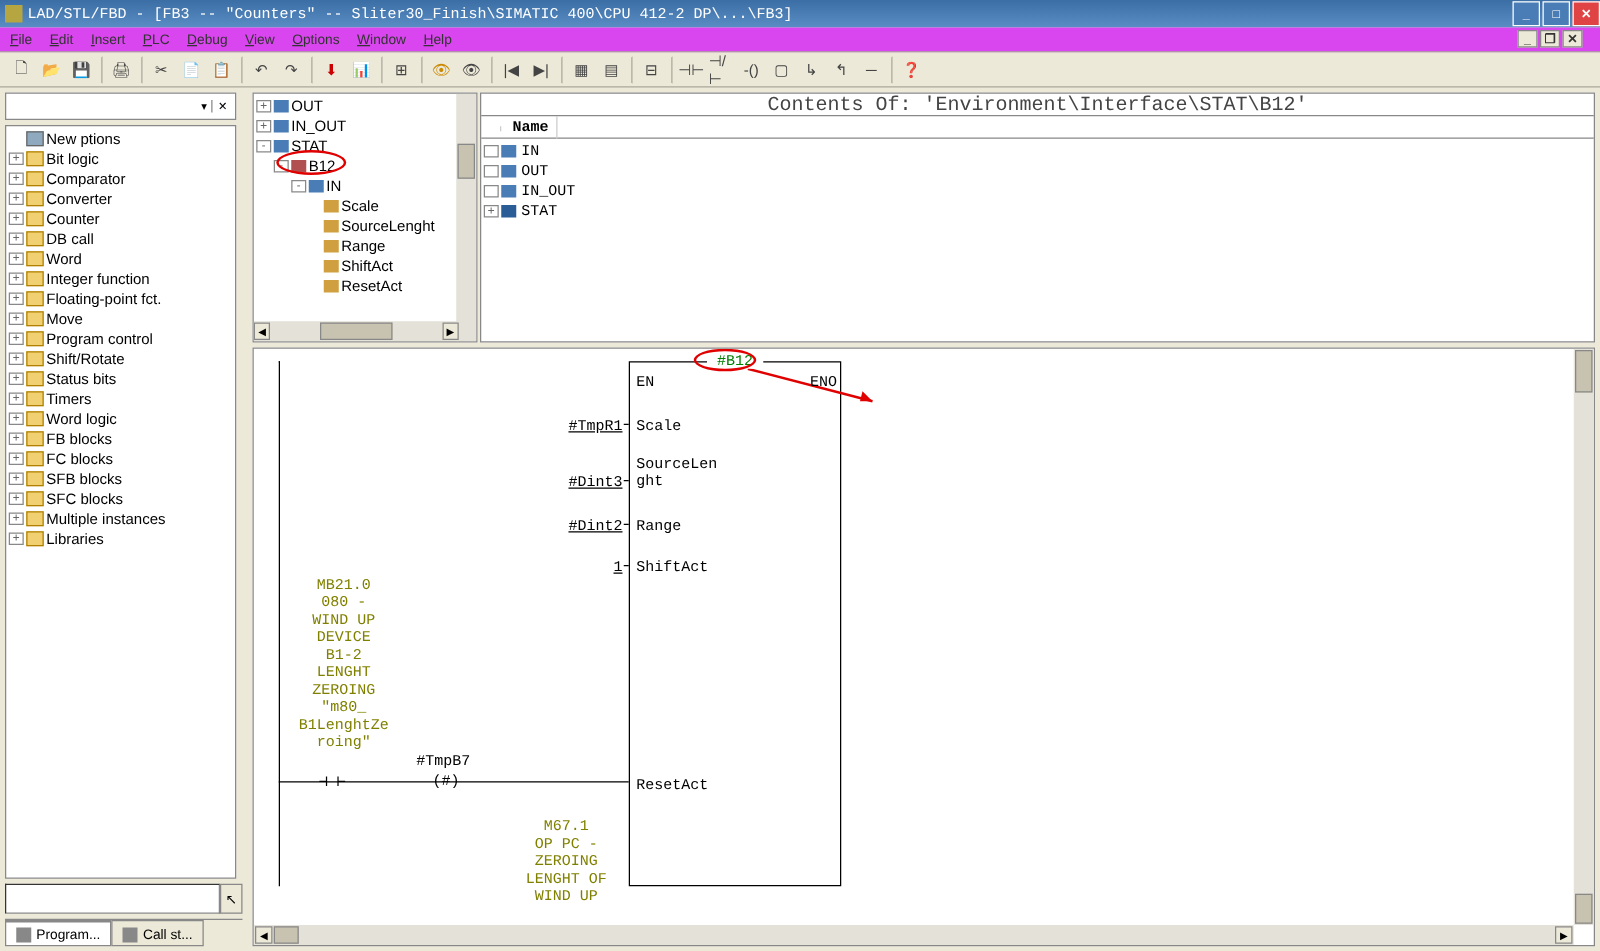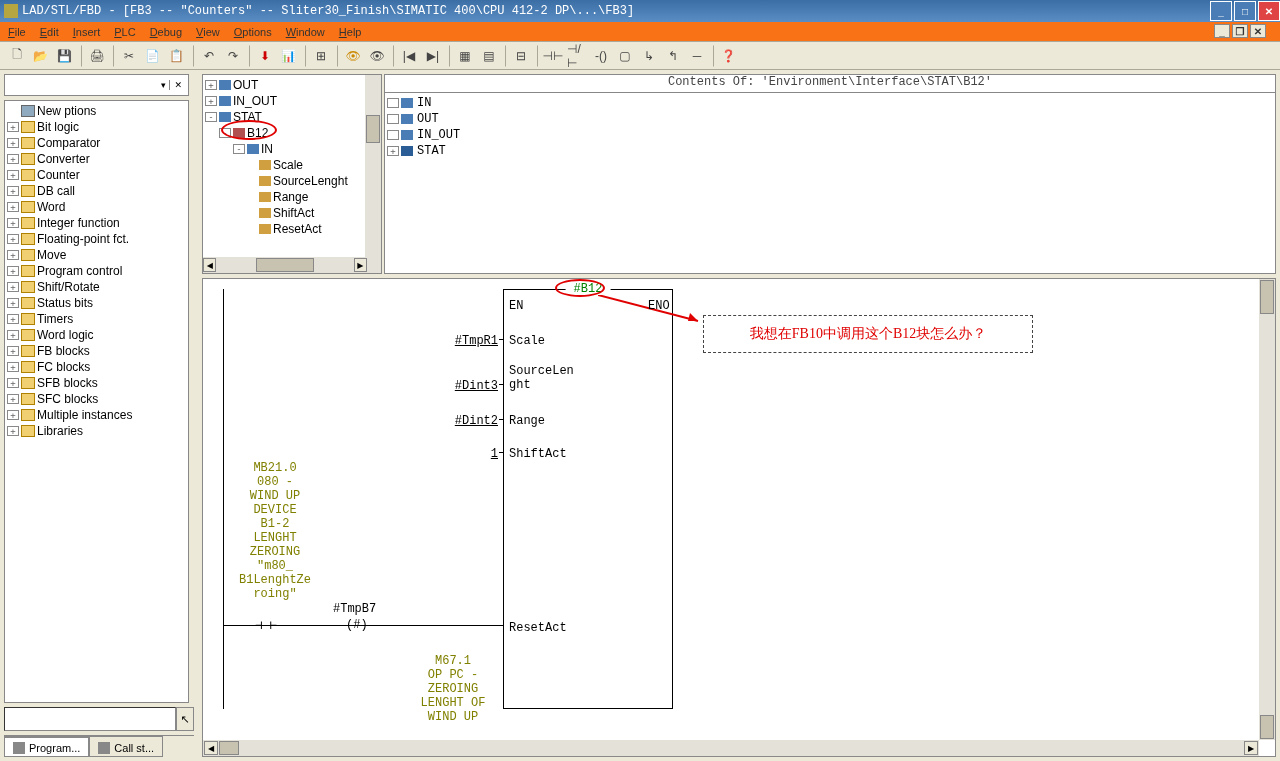--- a/index.html
+++ b/index.html
@@ -4,21 +4,21 @@
 <style>
 * { box-sizing: border-box; margin: 0; padding: 0; }
 body { font-family: "SimSun", "宋体", Tahoma, sans-serif; font-size: 11px; background: #ece9d8; overflow: hidden; }
 .titlebar { height: 22px; background: linear-gradient(to bottom, #3b6ea5, #5a8dc4); color: #fff; display: flex; align-items: center; padding-left: 4px; }
 .titlebar .ticon { width: 14px; height: 14px; background: #b5a642; margin-right: 4px; }
 .titlebar .ttext { flex: 1; font-family: "Courier New", monospace; font-size: 12px; }
 .winbtns { display: flex; }
 .winbtn { width: 22px; height: 20px; margin-left: 2px; border: 1px solid #fff; display: flex; align-items: center; justify-content: center; font-size: 10px; font-weight: bold; }
 .winbtn.min, .winbtn.max { background: #4a7db5; color: #fff; }
 .winbtn.close { background: #e04343; color: #fff; }
-.menubar { height: 20px; background: #f97316; display: flex; align-items: center; padding-left: 8px; border-bottom: 1px solid #aca899; }
+.menubar { height: 20px; background: #d946ef; display: flex; align-items: center; padding-left: 8px; border-bottom: 1px solid #aca899; }
 .menubar span { margin-right: 14px; color: #333; }
 .menubar span u { text-decoration: underline; }
 .innerwin { position: absolute; right: 14px; top: 24px; display: flex; }
 .innerwin .winbtn { width: 16px; height: 14px; border: 1px solid #888; background: #ece9d8; color: #333; }
 .toolbar { height: 28px; background: #ece9d8; display: flex; align-items: center; padding-left: 6px; border-bottom: 1px solid #aca899; }
 .tbtn { width: 22px; height: 22px; margin-right: 2px; display: flex; align-items: center; justify-content: center; font-size: 12px; color: #444; border: 1px solid transparent; }
 .tbtn.sep { width: 4px; border-right: 1px solid #aca899; margin-right: 4px; }
 .workspace { height: 691px; display: flex; }
 .panel { background: #fff; border: 1px solid #888; }
 .leftcol { width: 198px; display: flex; flex-direction: column; padding: 4px; gap: 4px; }
@@ -45,21 +45,21 @@
 .vartree .exp { width: 12px; text-align: center; font-family: monospace; color: #666; border: 1px solid #888; font-size: 9px; line-height: 8px; height: 10px; margin-right: 2px; }
 .vartree .vic { width: 12px; height: 10px; background: #4a7db5; margin-right: 2px; }
 .vartree .vic.p { background: #b05050; }
 .circle { position: absolute; border: 2px solid #e00000; border-radius: 50%; pointer-events: none; }
 .scrollv { position: absolute; right: 0; top: 0; width: 16px; height: 100%; background: #e4e2d8; }
 .scrollv .thumb { width: 14px; background: #c8c2b0; border: 1px solid #888; margin: 1px; }
 .scrollh { height: 16px; background: #e4e2d8; display: flex; align-items: center; position: absolute; left: 0; right: 0; bottom: 0; }
 .scrollh .arr { width: 14px; height: 14px; background: #ece9d8; border: 1px solid #888; display: flex; align-items: center; justify-content: center; font-size: 8px; }
 .scrollh .thumbh { height: 14px; width: 60px; background: #c8c2b0; border: 1px solid #888; margin: 0 40px; }
 .interface { flex: 1; display: flex; flex-direction: column; background: #fff; border: 1px solid #888; }
-.contentshdr { height: 18px; font-family: "Courier New", monospace; font-size: 12px; text-align: center; border-bottom: 1px solid #888; color: #444; }
+.contentshdr { height: 18px; font-family: "Courier New", monospace; font-size: 16px; text-align: center; border-bottom: 1px solid #888; color: #444; }
 .thead { height: 18px; border-bottom: 1px solid #888; }
 .thead .th { display: inline-block; padding: 2px 6px; font-family: "Courier New", monospace; font-weight: bold; font-size: 12px; border-right: 1px solid #ccc; }
 .ifbody { padding: 2px; }
 .ifbody .row { display: flex; align-items: center; height: 16px; font-family: "Courier New", monospace; font-size: 12px; }
 .ifbody .exp { width: 12px; text-align: center; font-family: monospace; color: #666; border: 1px solid #888; font-size: 9px; line-height: 8px; height: 10px; margin-right: 2px; }
 .ifbody .vic { width: 12px; height: 10px; background: #4a7db5; margin-right: 4px; }
 .ifbody .vic.dark { background: #2a5d95; }
 .lower { flex: 1; position: relative; border: 1px solid #888; background: #fff; overflow: hidden; }
 .network { position: absolute; left: 0; top: 0; right: 16px; bottom: 16px; font-family: "Courier New", monospace; font-size: 12px; }
 .rail { position: absolute; left: 20px; top: 10px; width: 1px; height: 420px; background: #000; }
@@ -337,20 +337,24 @@
             <div class="thumb" style="height:28px;margin-top:40px"></div>
           </div>
         <div class="scrollh" style="width:164px">
           <div class="arr">◀</div>
           <div class="thumbh"></div>
           <div class="arr">▶</div>
         </div>
       </div>
       <div class="interface">
         <div class="contentshdr">Contents Of: 'Environment\Interface\STAT\B12'</div>
+        <div class="thead">
+          <span class="th" style="width:16px"></span>
+          <span class="th">Name</span>
+        </div>
         <div class="ifbody">
           <div id="iface-rows">
               <div class="row">
                 <span class="exp"></span>
                 <span class="vic "></span>
                 <span>IN</span>
               </div>
               <div class="row">
                 <span class="exp"></span>
                 <span class="vic "></span>
@@ -389,23 +393,20 @@
         <div class="blockbox">
           <span class="title">#B12</span>
         </div>
         <div class="circle" style="left:352px;top:0px;width:50px;height:18px"></div>
         <div class="arrow">
           <svg viewBox="0 0 110 30">
               <line x1="0" y1="0" x2="100" y2="26" stroke="#e00000" stroke-width="2"></line>
               <polygon points="100,26 92,18 90,26" fill="#e00000"></polygon>
             </svg>
         </div>
-        <div class="annot">
-            <span>我想在FB10中调用这个B12块怎么办？</span>
-          </div>
 
         <span class="param" style="left:306px;top:20px">EN</span>
         <span class="param" style="left:445px;top:20px">ENO</span>
         <span class="param" style="left:306px;top:55px">Scale</span>
         <span class="param" style="left:306px;top:85px;white-space:pre">SourceLen
 ght</span>
         <span class="param" style="left:306px;top:135px">Range</span>
         <span class="param" style="left:306px;top:168px">ShiftAct</span>
         <span class="param" style="left:306px;top:342px">ResetAct</span>
 

